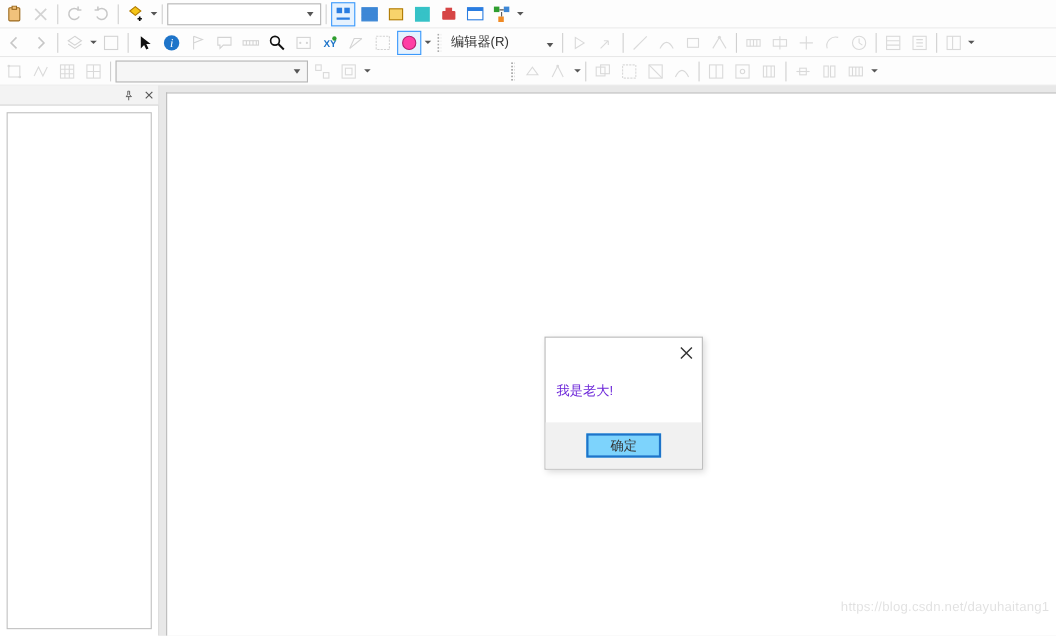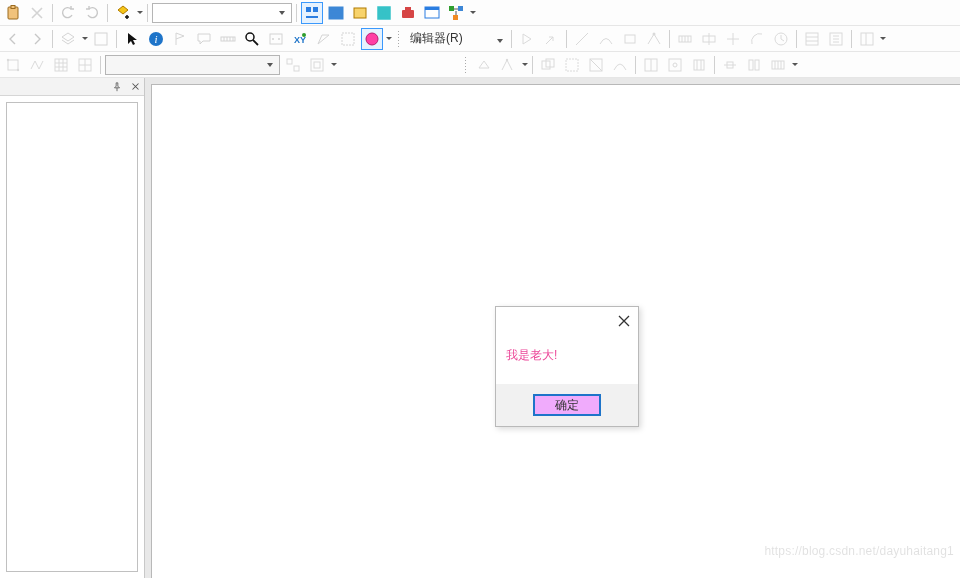--- a/index.html
+++ b/index.html
@@ -183,33 +183,33 @@
     .dialog-close {
       width: 16px; height: 16px;
       display: flex; align-items: center; justify-content: center;
       cursor: pointer;
       font-size: 14px;
       color: #333;
     }
     .dialog-body {
       padding: 12px 10px 20px;
       font-size: 12px;
-      color: #ec4899;
+      color: #6d28d9;
     }
     .dialog-footer {
       background: #f1f1f1;
       padding: 10px;
       display: flex;
       justify-content: center;
     }
     .dialog-btn {
       min-width: 68px;
       height: 22px;
       border: 2px solid #1e74c9;
-      background: #f0abfc;
+      background: #7dd3fc;
       font-size: 12px;
       color: #333;
       cursor: pointer;
     }
 
     
     .watermark {
       position: absolute;
       right: 6px;
       bottom: 20px;

